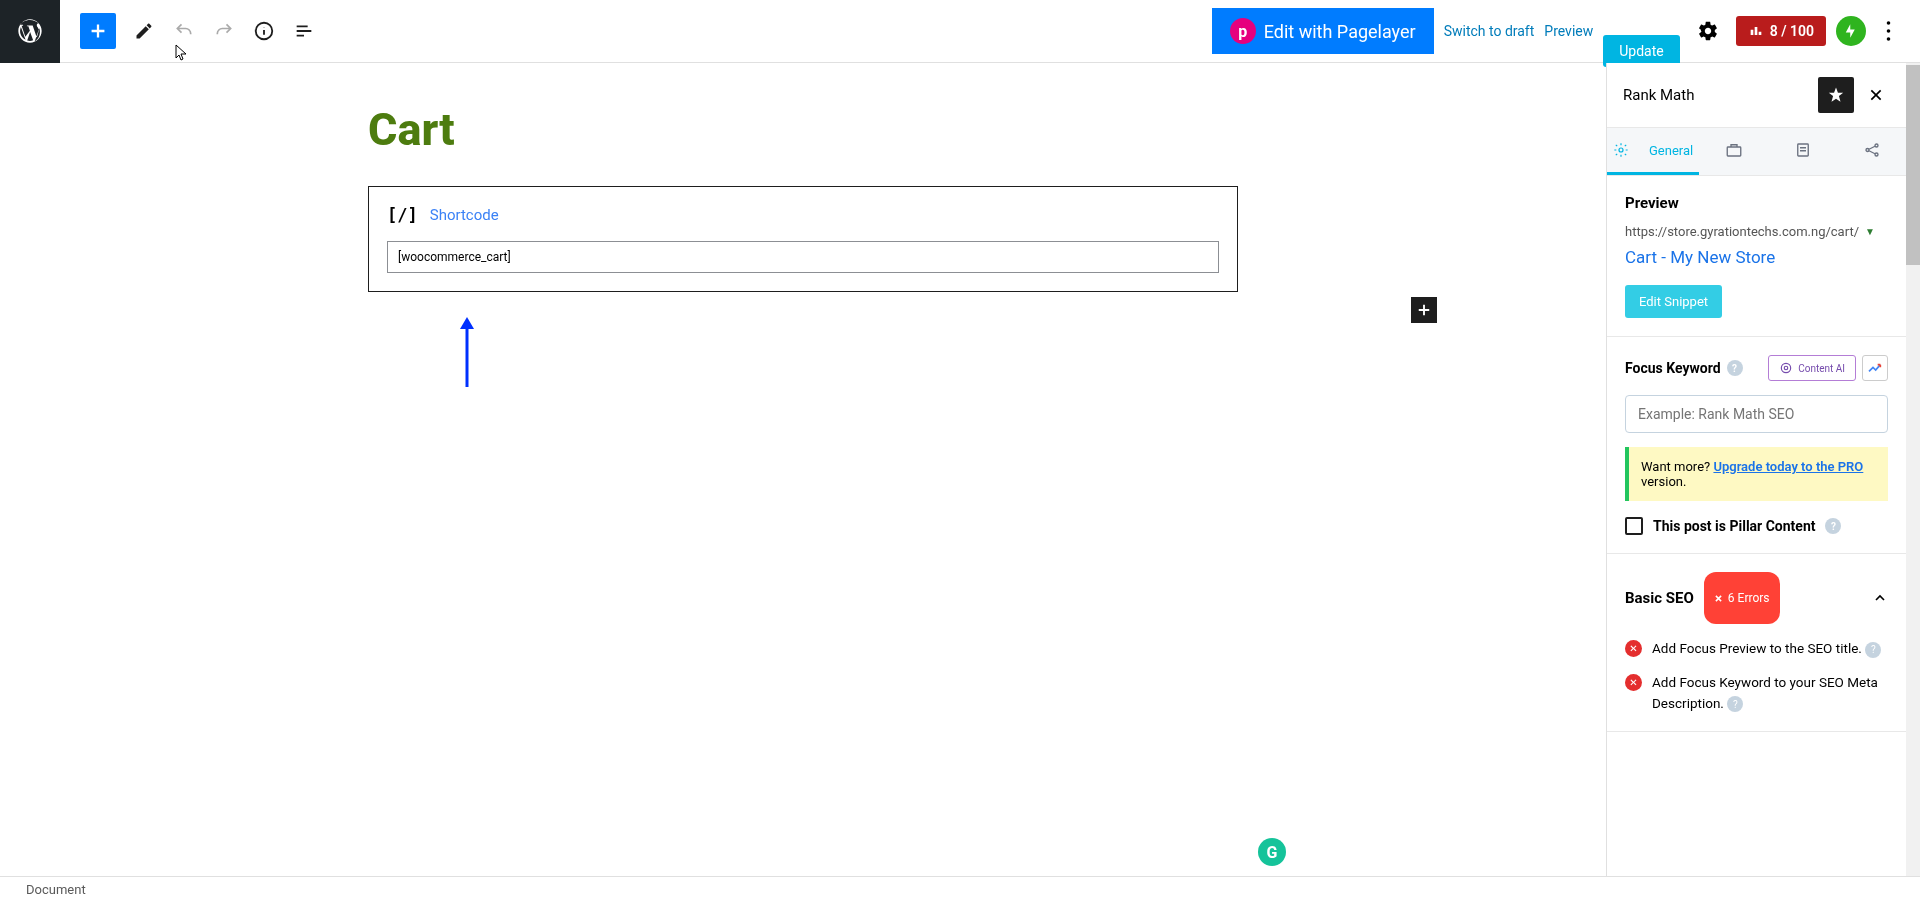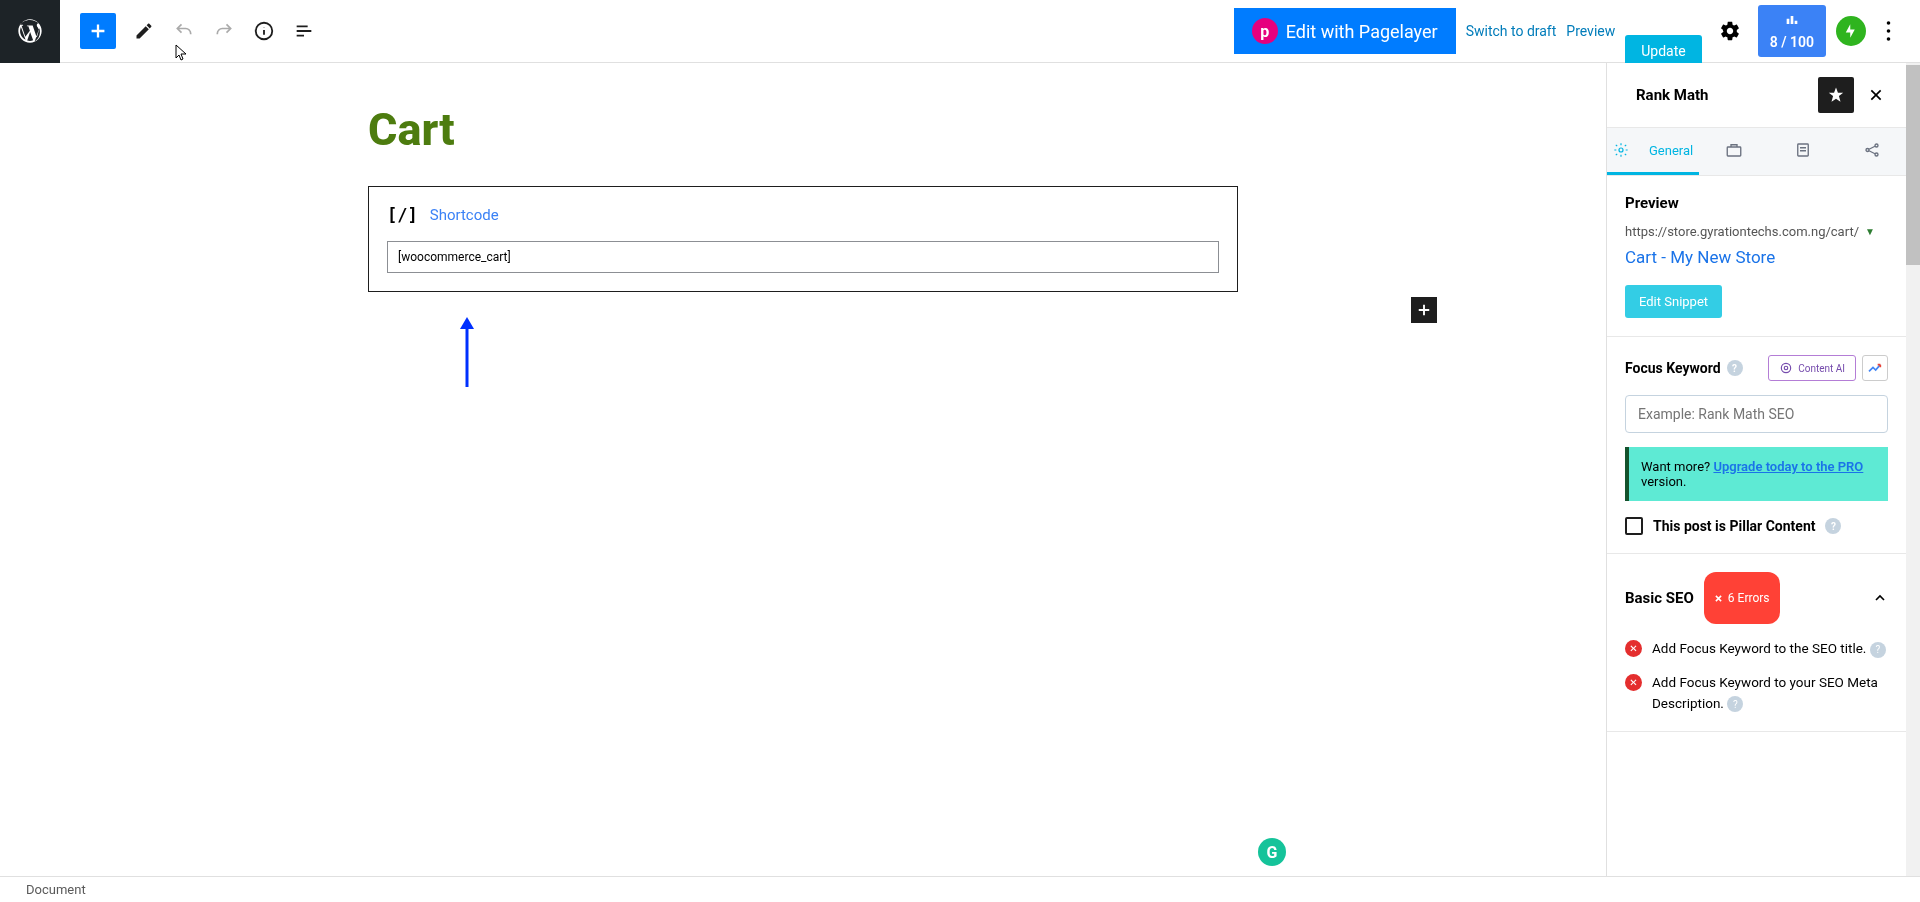--- a/index.html
+++ b/index.html
@@ -13,21 +13,21 @@
 .btn-add { width: 36px; height: 36px; background: #007cff; display: flex; align-items: center; justify-content: center; cursor: pointer; border-radius: 2px; }
 .btn-add svg { stroke: #fff; }
 .tool-icon { width: 24px; height: 24px; display: flex; align-items: center; justify-content: center; cursor: pointer; color: #1e1e1e; }
 .tool-icon.disabled { color: #aaa; cursor: default; }
 .toolbar-right { margin-left: auto; display: flex; align-items: center; gap: 10px; padding-right: 20px; }
 .btn-pagelayer { background: #007cff; color: #fff; padding: 10px 18px; font-size: 18px; display: flex; align-items: center; gap: 8px; cursor: pointer; }
 .pl-circle { width: 26px; height: 26px; border-radius: 50%; background: #e6007e; display: flex; align-items: center; justify-content: center; color: #fff; font-weight: bold; font-size: 16px; }
 .link-btn { color: #007cba; font-size: 14px; cursor: pointer; }
 .btn-update { background: #00b5e2; color: #fff; padding: 8px 16px; font-size: 14px; border-radius: 3px; cursor: pointer; margin-top: 40px; }
 .gear-btn { width: 36px; height: 36px; display: flex; align-items: center; justify-content: center; cursor: pointer; }
-.score-badge { background: #3b82f6; color: #fff; padding: 7px 12px; border-radius: 3px; display: flex; align-items: center; gap: 6px; font-size: 14px; font-weight: 600; flex-direction: column; }
+.score-badge { background: #b91c1c; color: #fff; padding: 7px 12px; border-radius: 3px; display: flex; align-items: center; gap: 6px; font-size: 14px; font-weight: 600; }
 .jetpack-badge { width: 30px; height: 30px; border-radius: 50%; background: #2fb41f; display: flex; align-items: center; justify-content: center; color: #fff; }
 .more-btn { width: 24px; height: 36px; display: flex; align-items: center; justify-content: center; cursor: pointer; }
 .cursor-arrow { position: absolute; left: 175px; top: 44px; pointer-events: none; }
 
 .main { flex: 1; display: flex; overflow: hidden; position: relative; }
 .editor { flex: 1; position: relative; overflow: auto; padding-top: 40px; }
 .canvas { width: 870px; margin: 0 auto; position: relative; }
 .page-title { font-size: 45px; font-weight: 800; color: #4d7c0f; margin-bottom: 30px; }
 .shortcode-block { border: 1px solid #1e1e1e; padding: 18px; position: relative; }
 .block-header { display: flex; align-items: center; gap: 12px; margin-bottom: 16px; }
@@ -35,40 +35,40 @@
 .sc-label { font-size: 15px; color: #3b82f6; }
 .sc-input { width: 100%; border: 1px solid #8c8f94; padding: 8px 10px; font-size: 12px; font-family: inherit; background: #fff; }
 .add-block-btn { position: absolute; right: -200px; bottom: -32px; width: 26px; height: 26px; background: #1e1e1e; display: flex; align-items: center; justify-content: center; cursor: pointer; }
 .add-block-btn svg { stroke: #fff; }
 .arrow-annotation { position: absolute; left: 88px; top: 130px; pointer-events: none; }
 
 .sidebar { width: 300px; border-left: 1px solid #e0e0e0; display: flex; flex-direction: column; overflow: auto; background: #fff; }
 .scroller { width: 14px; background: #f1f1f1; display: flex; align-items: flex-start; }
 .scroller-thumb { width: 100%; height: 200px; background: #c1c1c1; margin-top: 2px; }
 .sb-header { display: flex; align-items: center; padding: 14px 16px; gap: 8px; border-bottom: 1px solid #e8e8e8; }
-.sb-title { font-size: 15px; font-weight: 700; flex: 1; margin-left: 13px; }
+.sb-title { font-size: 15px; font-weight: 400; flex: 1; }
 .star-btn { width: 36px; height: 36px; background: #1e1e1e; display: flex; align-items: center; justify-content: center; color: #fff; border-radius: 2px; }
 .close-btn { width: 28px; height: 28px; display: flex; align-items: center; justify-content: center; cursor: pointer; }
 .tabs { display: flex; border-bottom: 1px solid #e8e8e8; background: #f5f7f9; }
 .tab { flex: 1; padding: 13px 6px; display: flex; align-items: center; justify-content: center; gap: 20px; font-size: 13px; cursor: pointer; color: #6b7280; border-bottom: 3px solid transparent; }
 .tab.active { border-bottom-color: #00b5e2; color: #00b5e2; }
 .section { padding: 18px; border-bottom: 1px solid #e8e8e8; }
 .prev-title { font-size: 15px; font-weight: 700; margin-bottom: 12px; }
 .prev-url { display: flex; align-items: center; gap: 6px; font-size: 13px; color: #555; margin-bottom: 8px; }
 .caret-green { color: #2e7d32; font-size: 10px; }
 .prev-link { color: #1a73e8; font-size: 17px; margin-bottom: 18px; }
 .btn-snippet { background: #33cde5; color: #fff; padding: 9px 14px; font-size: 13px; border-radius: 3px; display: inline-block; cursor: pointer; }
 .fk-row { display: flex; align-items: center; justify-content: space-between; margin-bottom: 14px; }
 .fk-label { font-size: 14px; font-weight: 700; display: flex; align-items: center; gap: 6px; }
 .help-dot { width: 16px; height: 16px; border-radius: 50%; background: #c5d3df; color: #fff; font-size: 10px; display: inline-flex; align-items: center; justify-content: center; }
 .ca-wrap { display: flex; gap: 6px; }
 .btn-cai { border: 1px solid #b47dd6; color: #764cad; padding: 5px 10px; font-size: 10px; border-radius: 3px; display: flex; align-items: center; gap: 5px; cursor: pointer; background: #fff; }
 .trends-btn { width: 26px; height: 26px; border: 1px solid #ccc; border-radius: 3px; display: flex; align-items: center; justify-content: center; cursor: pointer; }
 .fk-input { width: 100%; border: 1px solid #c5d3df; border-radius: 4px; padding: 10px 12px; font-size: 14px; }
-.promo-box { background: #5eead4; border-left: 4px solid #14532d; padding: 12px; font-size: 13px; margin-top: 14px; }
+.promo-box { background: #fef9c3; border-left: 4px solid #22c55e; padding: 12px; font-size: 13px; margin-top: 14px; }
 .promo-link { color: #1a73e8; font-weight: 600; text-decoration: underline; }
 .pillar-row { display: flex; align-items: center; gap: 10px; font-size: 14px; font-weight: 700; margin-top: 16px; }
 .chk { width: 18px; height: 18px; border: 2px solid #1e1e1e; border-radius: 2px; }
 .bseo-head { display: flex; align-items: center; justify-content: space-between; }
 .bseo-title { font-size: 15px; font-weight: 700; }
 .err-badge { background: #ff4136; color: #fff; padding: 19px 10px; border-radius: 12px; font-size: 12px; display: flex; align-items: center; gap: 5px; }
 .err-item { display: flex; gap: 10px; font-size: 13.5px; margin-top: 14px; line-height: 1.5; }
 .err-dot { width: 17px; height: 17px; border-radius: 50%; background: #e42e2e; color: #fff; display: inline-flex; align-items: center; justify-content: center; font-size: 10px; flex-shrink: 0; margin-top: 2px; }
 
 .footer { height: 26px; border-top: 1px solid #e0e0e0; display: flex; align-items: center; padding: 0 26px; font-size: 13px; color: #5a5a5a; background: #fff; }
@@ -278,21 +278,21 @@
               </svg>
             <span>6 Errors</span>
           </span>
         </div>
         <svg width="16" height="16" viewBox="0 0 24 24" fill="none" stroke="#000" stroke-width="2.5">
             <path d="M6 15l6-6 6 6"></path>
           </svg>
       </div>
       <div class="err-item">
         <span class="err-dot">✕</span>
-        <span><span>Add Focus Keyword to the SEO title.</span> <span class="help-dot">?</span></span>
+        <span><span>Add Focus Preview to the SEO title.</span> <span class="help-dot">?</span></span>
       </div>
       <div class="err-item">
         <span class="err-dot">✕</span>
         <span><span>Add Focus Keyword to your SEO Meta Description.</span> <span class="help-dot">?</span></span>
       </div>
     </div>
   </div>
 
   <div class="scroller">
       <div class="scroller-thumb"></div>

